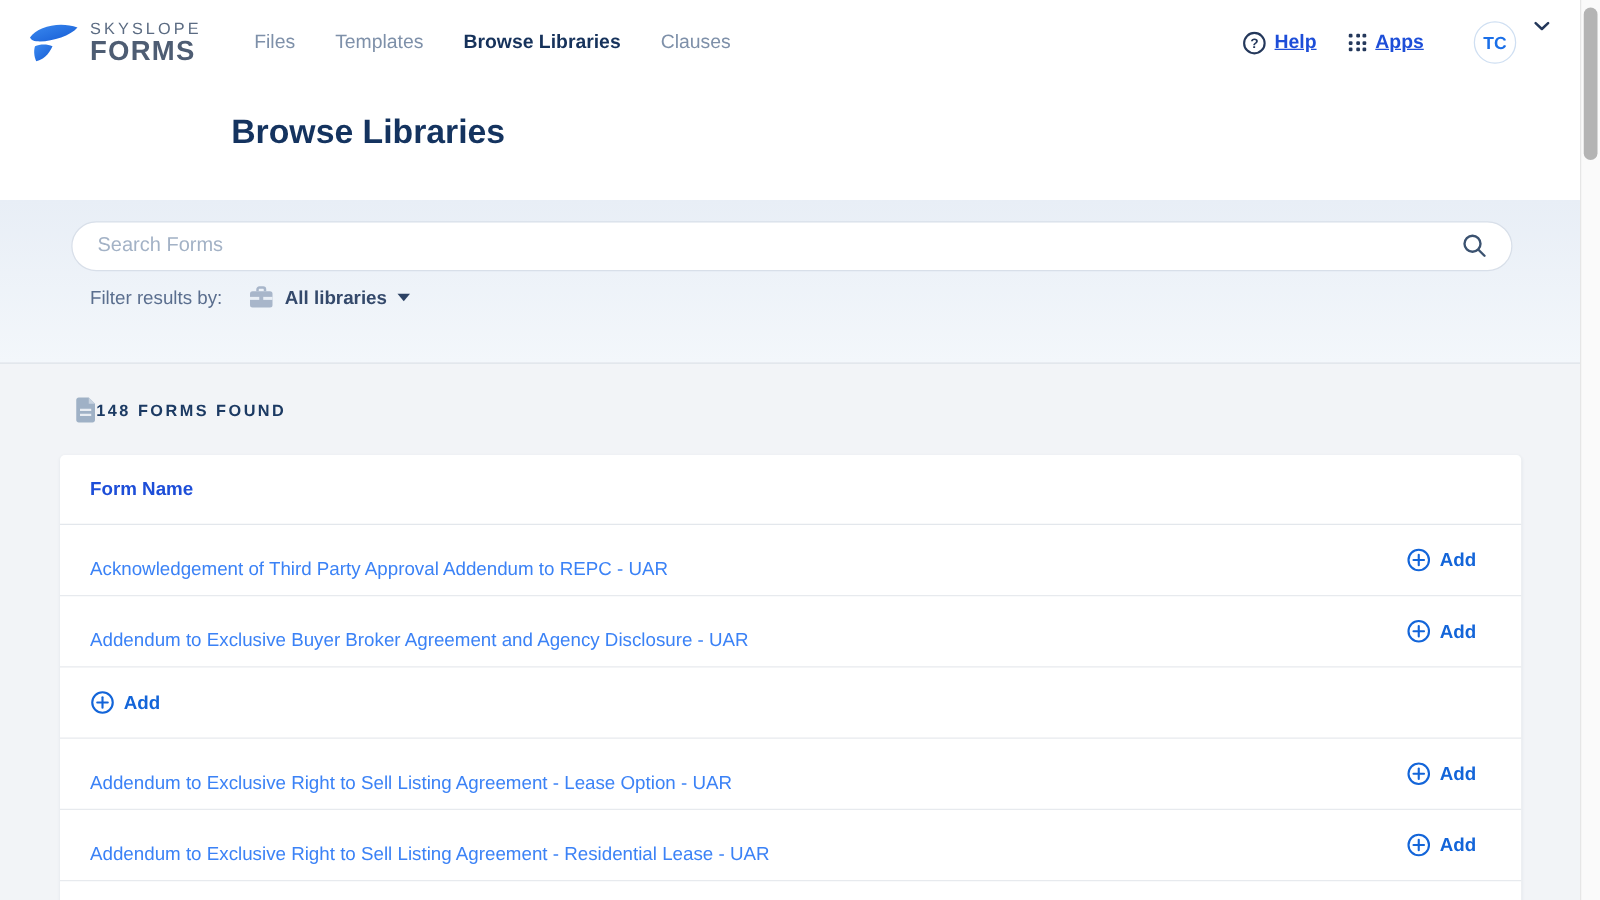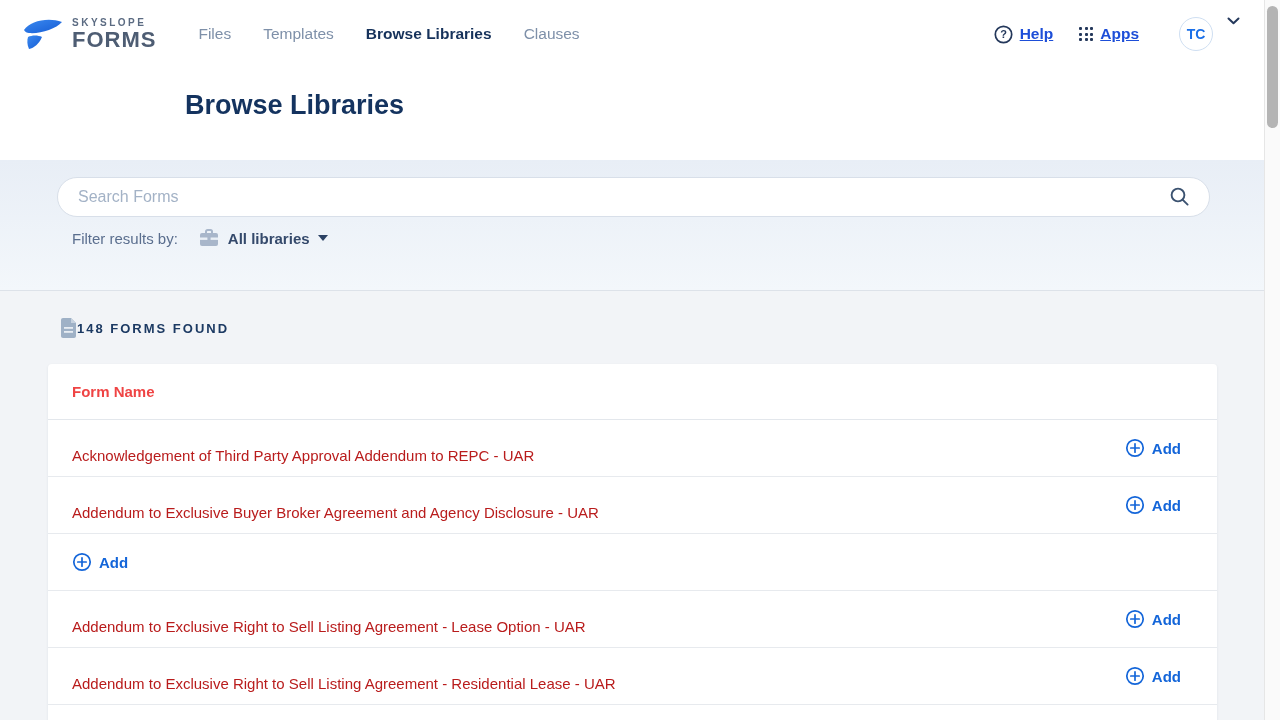--- a/index.html
+++ b/index.html
@@ -14,21 +14,21 @@
   .header {
     position: absolute; top: 0; left: 0; width: 1280px; height: 160px;
     background: #ffffff; z-index: 2;
   }
   .topbar {
     display: flex; align-items: center; height: 68px; padding: 0 40px 0 22px;
   }
   .logo { display: flex; align-items: center; gap: 8px; cursor: pointer; }
   .logo-mark { width: 42px; height: 34px; }
   .logo-text { display: flex; flex-direction: column; line-height: 1; }
-  .logo-top { font-size: 10px; font-weight: 700; letter-spacing: 2.5px; color: #5b6b82; margin-bottom: 1px; }
+  .logo-top { font-size: 13px; font-weight: 400; letter-spacing: 2.5px; color: #5b6b82; margin-bottom: 1px; }
   .logo-bottom { font-size: 22px; font-weight: 700; letter-spacing: 1px; color: #4e5d73; }
 
   .nav { display: flex; align-items: center; gap: 32px; margin-left: 42px; }
   .nav-item { font-size: 15.5px; color: #7e90a9; cursor: pointer; text-decoration: none; }
   .nav-item.active { color: #16325b; font-weight: 700; }
 
   .topbar-right { margin-left: auto; display: flex; align-items: center; gap: 26px; }
   .action-link { display: flex; align-items: center; gap: 7px; cursor: pointer; }
   .action-label { font-size: 15.5px; font-weight: 700; color: #1d4ed8; text-decoration: underline; }
   .apps-grid { display: grid; grid-template-columns: repeat(3, 3px); grid-auto-rows: 3px; gap: 2.5px; }
@@ -89,26 +89,26 @@
   .forms-card {
     position: absolute; left: 48px; top: 364px; width: 1169px; height: 380px;
     background: #ffffff; border-radius: 4px 4px 0 0;
     box-shadow: 0 1px 3px rgba(30, 50, 80, 0.08);
     z-index: 1;
   }
   .card-header {
     height: 56px; display: flex; align-items: center; padding: 0 24px;
     border-bottom: 1px solid #e3e7ec;
   }
-  .col-header { font-size: 15px; font-weight: 700; color: #ef4444; }
+  .col-header { font-size: 15px; font-weight: 700; color: #1d4ed8; }
   .form-row {
     height: 57px; display: flex; align-items: center;
     padding: 0 36px 0 24px; border-bottom: 1px solid #e7eaee;
   }
-  .form-name { font-size: 15px; color: #b91c1c; flex: 1; padding-right: 20px; margin-top: 15px; }
+  .form-name { font-size: 15px; color: #3b82f6; flex: 1; padding-right: 20px; margin-top: 15px; }
   .add-btn {
     display: flex; align-items: center; gap: 7px;
     background: none; border: none; cursor: pointer;
   }
   .add-label { font-size: 15px; font-weight: 700; color: #1365d9; }
 
   
   .scrollbar-track {
     position: absolute; top: 0; right: 0; width: 16px; height: 720px;
     background: #fafafa; border-left: 1px solid #e6e6e6; z-index: 5;

